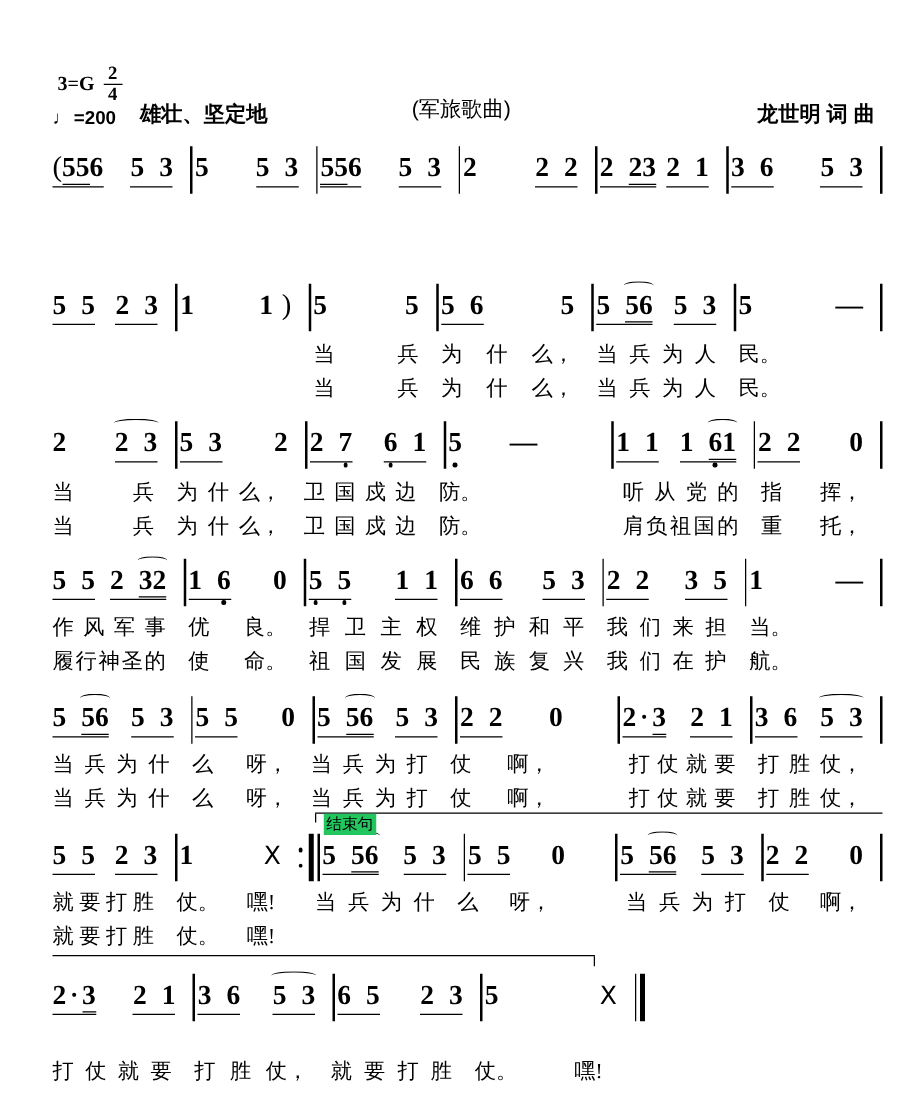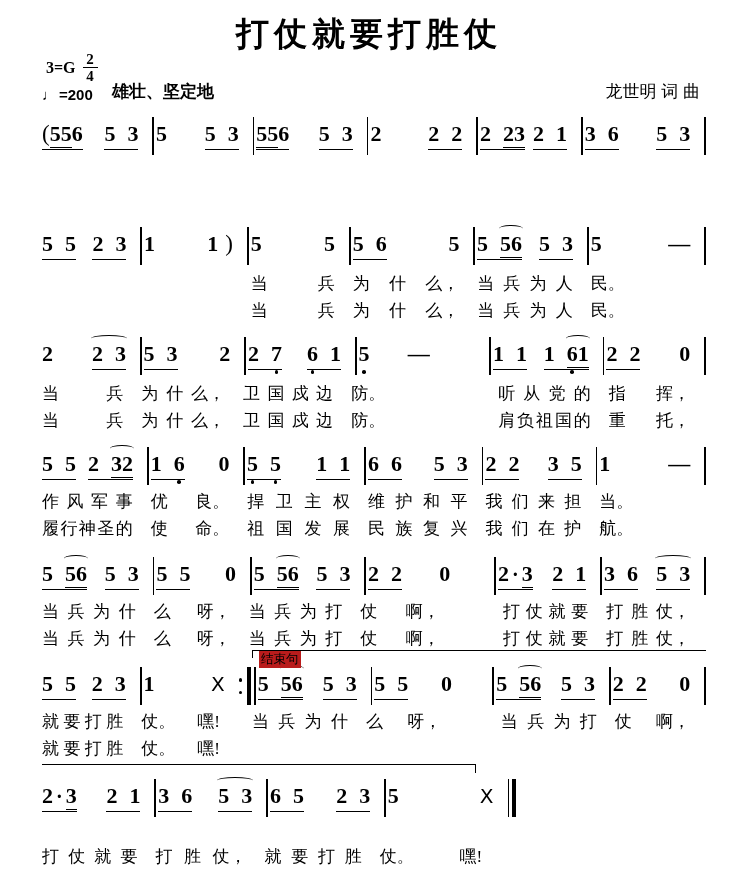--- a/index.html
+++ b/index.html
@@ -11,21 +11,21 @@
   .title{position:absolute;top:12px;left:0;width:100%;text-align:center;
          font-family:"Liberation Serif","DejaVu Serif",serif;font-size:33px;font-weight:700;letter-spacing:5px;}
   .subtitle{position:absolute;top:76px;left:0;width:100%;text-align:center;font-size:17px;}
   .keyblock{position:absolute;left:46px;top:52px;display:flex;align-items:center;gap:7px;
             font-family:"Liberation Serif","DejaVu Serif",serif;font-size:16px;font-weight:700;}
   .frac{display:inline-flex;flex-direction:column;align-items:center;font-size:15px;line-height:14px;}
   .fbar{width:15px;border-top:1.6px solid #000;margin:1px 0;}
   .tempo{position:absolute;left:42px;top:86px;font-size:15px;font-weight:600;display:flex;align-items:center;gap:2px;}
   .tempo .qnote{font-size:15px;}
   .expression{position:absolute;left:112px;top:80px;font-size:17px;font-weight:600;}
-  .credits{position:absolute;right:38px;top:80px;font-size:17px;font-weight:400;}
+  .credits{position:absolute;right:38px;top:80px;font-size:17px;font-weight:700;}
 
   
   .mrow{position:absolute;left:40px;right:32px;display:flex;align-items:flex-start;}
   .measure{display:flex;justify-content:space-between;align-items:flex-start;
            padding:0 14px 0 2px;flex-shrink:1;flex-basis:0;min-width:0;}
   .measure.spacer{padding:0;}
   .grp{position:relative;display:inline-flex;align-items:flex-start;padding-bottom:3px;}
   .grp.u{border-bottom:1.7px solid #000;}
   .u2w{display:inline-flex;border-bottom:1.7px solid #000;padding-bottom:1px;margin-bottom:-2.5px;}
   .nt{position:relative;display:inline-block;font-family:"Liberation Serif","DejaVu Serif",serif;
@@ -51,29 +51,29 @@
   .lrow{position:absolute;left:40px;right:32px;display:flex;}
   .lcell{display:flex;justify-content:space-between;padding:0 14px 0 2px;
          flex-shrink:1;flex-basis:0;min-width:0;overflow:visible;}
   .lcell.one{justify-content:flex-start;}
   .ltok{font-family:"Liberation Serif","DejaVu Serif",serif;font-size:17px;white-space:nowrap;}
   .blsp{flex:0 0 auto;}
 
   
   .bracket1{position:absolute;left:252px;top:650px;width:454px;border-top:1.7px solid #000;}
   .bracket1 .tick{position:absolute;left:0;top:0;height:7px;border-left:1.7px solid #000;}
-  .bracket1-label{position:absolute;left:259px;top:651px;font-size:12.5px;background:#b91c1c;padding:0 2px;}
+  .bracket1-label{position:absolute;left:259px;top:651px;font-size:12.5px;background:#22c55e;padding:0 2px;}
   .bracket2{position:absolute;left:42px;top:764px;width:434px;border-top:1.7px solid #000;}
   .bracket2 .tick{position:absolute;right:0;top:0;height:8px;border-right:1.7px solid #000;}
 </style>
 </head>
 <body>
 
 <div class="page">
-  <div class="title">打仗就要打胜仗</div>
+  <div class="subtitle">(军旅歌曲)</div>
 
   <div class="keyblock">
     <span>3=G</span>
     <span class="frac">
       <span>2</span>
       <i class="fbar"></i>
       <span>4</span>
     </span>
   </div>
 

